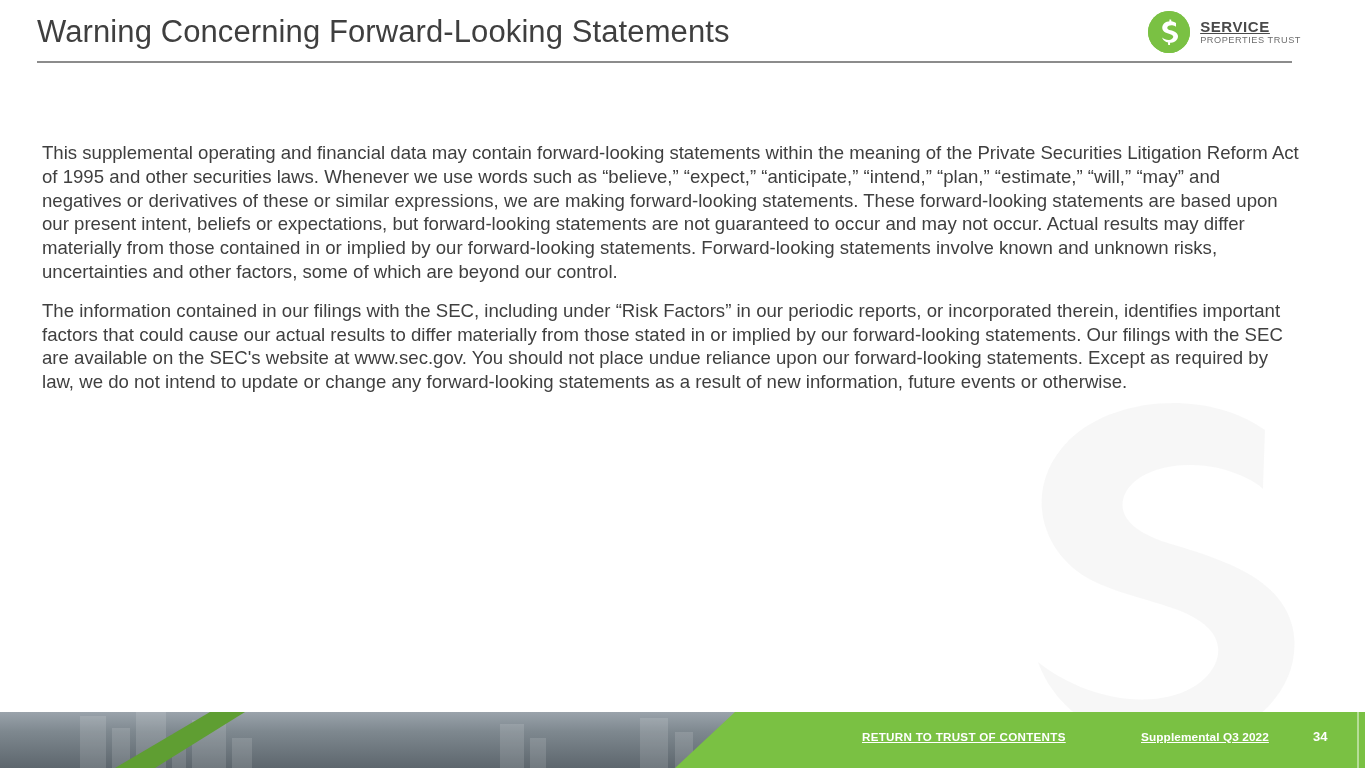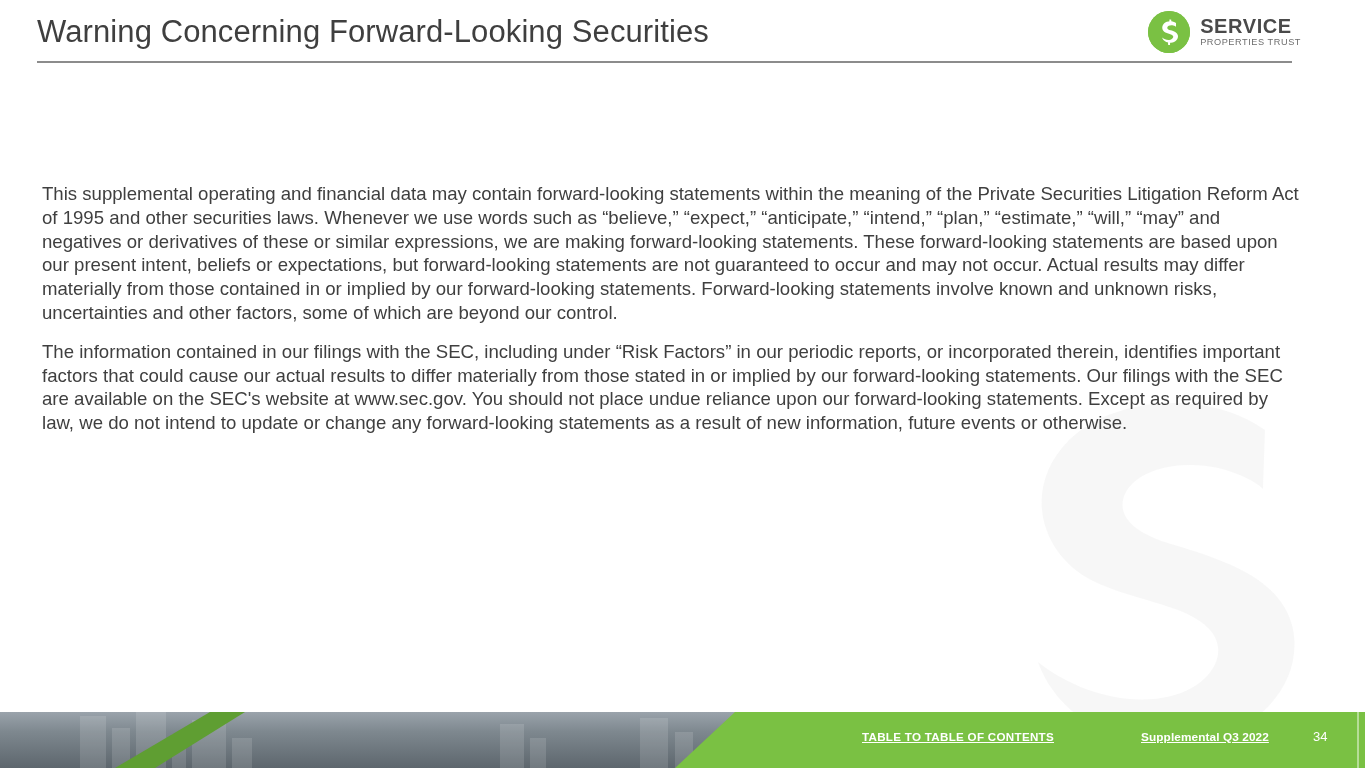--- a/index.html
+++ b/index.html
@@ -68,24 +68,25 @@
   }
   .logo-mark svg {
     position: absolute;
     left: 0;
     top: 0;
   }
   .logo-text {
     line-height: 1.05;
   }
   .logo-line1 {
-    font-size: 20px;
+    font-size: 15px;
     font-weight: bold;
     color: #4a4a4a;
     letter-spacing: 0.6px;
+    text-decoration: underline;
   }
   .logo-line2 {
     font-size: 9.2px;
     font-weight: normal;
     color: #6d6d6d;
     letter-spacing: 0.55px;
     margin-top: 1px;
   }
 
   
@@ -98,21 +99,20 @@
     opacity: 0.55;
     pointer-events: none;
   }
 
   
   .body-copy {
     position: absolute;
     left: 42px;
     top: 141px;
     width: 1262px;
-    margin-top: 41px;
   }
   .para {
     font-size: 18.6px;
     line-height: 23.8px;
     color: #3f3f3f;
     margin: 0 0 15px 0;
     text-align: left;
   }
 
   
@@ -180,37 +180,38 @@
     color: #ffffff;
     letter-spacing: 0.1px;
     text-decoration: underline;
   }
   .page-number {
     position: absolute;
     left: 1313px;
     top: 17px;
     font-size: 13px;
     color: #ffffff;
+    font-weight: bold;
   }
   .footer-tick {
     position: absolute;
     right: 6px;
     top: 0;
     width: 2px;
     height: 56px;
     background: rgba(255,255,255,0.45);
   }
 </style>
 </head>
 <body>
 
 <div class="slide">
 
   <div class="header">
-    <div class="slide-title">Warning Concerning Forward-Looking Securities</div>
+    <div class="slide-title">Warning Concerning Forward-Looking Statements</div>
     <div class="title-rule"></div>
 
     <div class="logo-wrap">
       <div class="logo-mark">
         <svg width="42" height="42" viewBox="0 0 42 42" aria-hidden="true">
           <circle cx="21" cy="21" r="21" fill="#7ac143"></circle>
           <path d="M28 12c-3.5-2.6-9.2-2.3-12 0.6-2.9 3-2 7.2 1.4 8.9 2.6 1.3 6.3 1.5 7.5 3.3 1 1.5-0.4 3.4-2.6 3.9-2.8 0.7-6-0.3-8.3-2.1 1.2 3.4 5 5.6 9 5.2 4.5-0.4 7.6-3.7 6.9-7.3-0.6-3.1-4.1-4.3-7.2-5.2-2.3-0.6-3.7-1.6-3.4-2.9 0.4-1.8 3.3-2.6 5.9-2 1.3 0.3 2.4 0.9 2.8 1.3z" fill="#ffffff"></path>
           <path d="M21.4 8.5c0.8 0 1.5 0.1 1.9 0.2l-0.2 4.6c-0.5-0.2-1-0.3-1.7-0.3z" fill="#ffffff"></path>
           <path d="M20.2 29.4c0.6 0.2 1.3 0.3 2 0.3l-0.2 4.3c-0.7 0-1.4-0.1-2-0.2z" fill="#ffffff"></path>
         </svg>
@@ -242,20 +243,20 @@
       <div class="bldg" style="left:192px; width:34px; height:48px;"></div>
       <div class="bldg" style="left:232px; width:20px; height:30px;"></div>
       <div class="bldg" style="left:500px; width:24px; height:44px;"></div>
       <div class="bldg" style="left:530px; width:16px; height:30px;"></div>
       <div class="bldg" style="left:640px; width:28px; height:50px;"></div>
       <div class="bldg" style="left:675px; width:18px; height:36px;"></div>
     </div>
     <div class="footer-green dark"></div>
     <div class="footer-green"></div>
     <div class="footer-inner">
-      <a class="toc-link">TABLE TO TABLE OF CONTENTS</a>
+      <a class="toc-link">RETURN TO TRUST OF CONTENTS</a>
       <div class="footer-label">Supplemental Q3 2022</div>
       <div class="page-number">34</div>
       <div class="footer-tick"></div>
     </div>
   </div>
 
 </div>
 
 </body></html>

